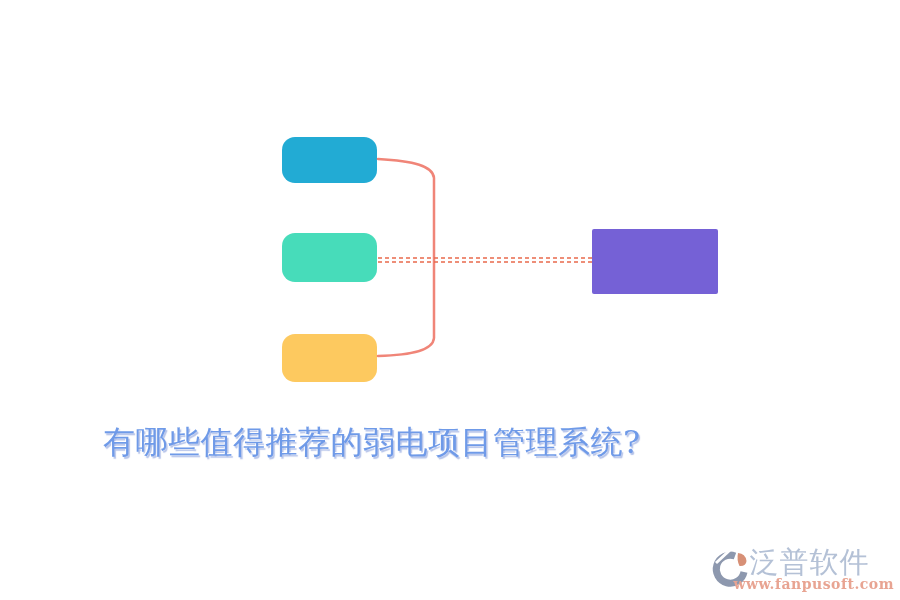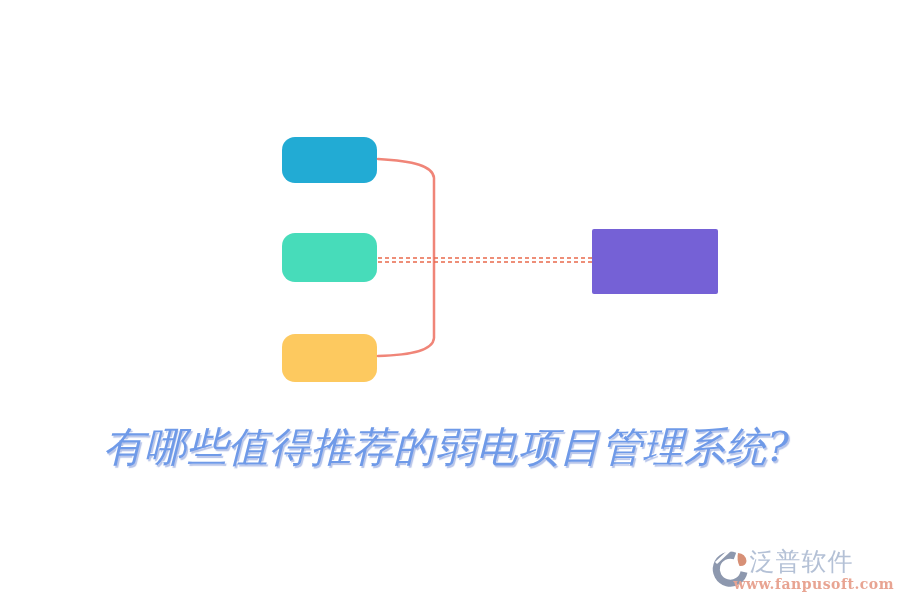--- a/index.html
+++ b/index.html
@@ -29,26 +29,25 @@
     width: 900px;
     height: 600px;
     pointer-events: none;
   }
   .title {
     position: absolute;
     left: 103px;
     top: 424px;
     width: 720px;
     font-family: "DejaVu Serif", "Liberation Serif", serif;
-    font-size: 41px;
+    font-size: 32px;
     line-height: 1.15;
     letter-spacing: 0.5px;
     white-space: nowrap;
     text-shadow: -1px -1px 0 rgba(255,255,255,0.85), 1.5px 1.5px 1px rgba(70,105,200,0.40);
-    font-style: italic;
   }
   .watermark {
     position: absolute;
     right: 6px;
     top: 547px;
     display: flex;
     align-items: flex-start;
   }
   .wm-icon {
     width: 38px;
@@ -56,21 +55,21 @@
     margin-top: 3px;
     flex: 0 0 auto;
   }
   .wm-text {
     display: flex;
     flex-direction: column;
     align-items: flex-start;
   }
   .wm-brand {
     font-family: "DejaVu Serif", "Liberation Serif", serif;
-    font-size: 25px;
+    font-size: 29px;
     line-height: 30px;
     letter-spacing: 1px;
     white-space: nowrap;
   }
   .wm-url {
     font-family: "DejaVu Serif", "Liberation Serif", serif;
     font-weight: bold;
     font-size: 14px;
     line-height: 14px;
     letter-spacing: 0.5px;

